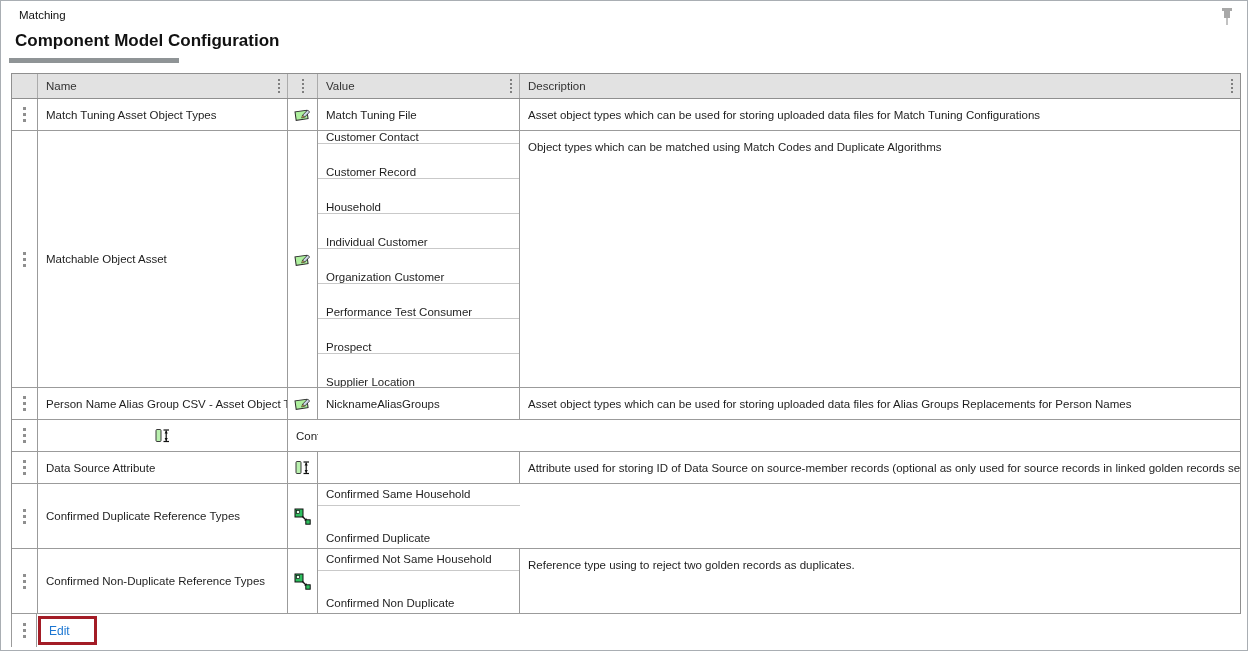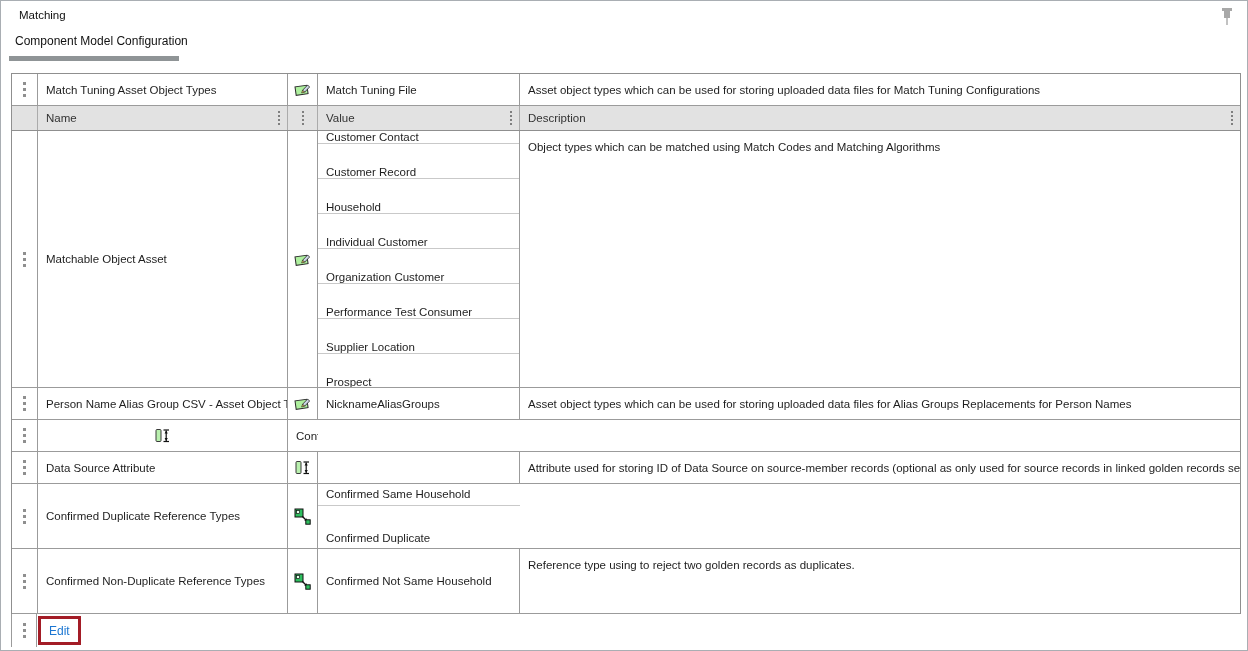--- a/index.html
+++ b/index.html
@@ -10,21 +10,21 @@
     font-family: "Liberation Sans", sans-serif; color: #1e1e1e;
     overflow: hidden;
   }
 
   
   .titlebar { display: flex; justify-content: space-between; align-items: flex-start; padding: 8px 12px 0 18px; height: 30px; }
   .title { font-size: 11.5px; color: #111; }
   .pin-btn { width: 16px; height: 20px; cursor: pointer; margin-top: -2px; }
   .tabbar { padding-left: 8px; }
   .tab { display: inline-block; cursor: pointer; }
-  .tab-label { font-size: 12px; color: #111; padding: 0 6px; display: inline-block; }
+  .tab-label { font-size: 17px; color: #111; padding: 0 6px; display: inline-block; font-weight: bold; }
   .tab-underline { height: 5px; background: #8f9496; margin-top: 7px; width: 170px; }
 
   
   .tablewrap { position: absolute; left: 10px; top: 72px; width: 1230px; }
   .gridrow { display: grid; grid-template-columns: 26px 250px 30px 202px 1fr; }
   .tbl { border: 1px solid #8f8f8f; border-bottom: none; }
 
   .thead { background: #e2e2e2; height: 25px; border-bottom: 1px solid #8f8f8f; }
   .th { display: flex; align-items: center; justify-content: space-between; padding: 0 7px 0 8px; font-size: 11.5px; color: #333; border-right: 1px solid #ababab; height: 100%; }
   .th:last-child { border-right: none; }
@@ -50,21 +50,21 @@
   .valcell-single { display: flex; align-items: center; padding-left: 8px; font-size: 11.5px; white-space: nowrap; }
   .valcell-multi { display: flex; flex-direction: column; gap: 22px; }
   .sub { flex: 1; border-bottom: 1px solid #c9c9c9; display: flex; align-items: center; padding-left: 8px; font-size: 11.5px; white-space: nowrap; }
   .sub:last-child { border-bottom: none; }
   .desccell { padding: 9px 8px 0 8px; font-size: 11.5px; line-height: 14px; white-space: nowrap; }
 
   
   .tfoot { height: 33px; }
   .tfoot .gutter { border-left: 1px solid #9b9b9b; border-right: 1px solid #9b9b9b; }
   .editcell { grid-column: 2 / 6; display: flex; align-items: center; }
-  .edit-box { display: inline-block; border: 3px solid #a31c26; padding: 2px 8px 3px 8px; margin-left: 1px; text-align: center; }
+  .edit-box { display: inline-block; border: 3px solid #a31c26; padding: 2px 24px 3px 8px; margin-left: 1px; text-align: center; }
   .edit-link { color: #1b76d2; font-size: 12px; cursor: pointer; }
 
   svg { display: block; }
 </style>
 </head>
 <body>
 
 <svg width="0" height="0" style="position:absolute">
   <defs>
     <g id="ic-asset">
@@ -109,74 +109,74 @@
   <div class="tabbar">
     <div class="tab">
       <span class="tab-label">Component Model Configuration</span>
       <div class="tab-underline"></div>
     </div>
   </div>
 
   <div class="tablewrap">
     <div class="tbl">
 
-      <div class="gridrow tr r32">
-        <div class="td gutter">
-            <span class="handle"></span>
-          </div>
-        <div class="td namecell">Match Tuning Asset Object Types</div>
-        <div class="td iconcell">
-            <svg width="17" height="17" viewBox="0 0 17 17">
-              <use href="#ic-asset"></use>
-            </svg>
-          </div>
-        <div class="td valcell-single">Match Tuning File</div>
-        <div class="td desccell">Asset object types which can be used for storing uploaded data files for Match Tuning Configurations</div>
-      </div>
-
       <div class="gridrow thead">
         <div class="th gutterhead"></div>
         <div class="th">
           <span>Name</span>
           <span class="kebab"></span>
         </div>
         <div class="th iconhead">
           <span class="kebab"></span>
         </div>
         <div class="th">
           <span>Value</span>
           <span class="kebab"></span>
         </div>
         <div class="th">
           <span>Description</span>
           <span class="kebab"></span>
         </div>
+      </div>
+
+      <div class="gridrow tr r32">
+        <div class="td gutter">
+            <span class="handle"></span>
+          </div>
+        <div class="td namecell">Match Tuning Asset Object Types</div>
+        <div class="td iconcell">
+            <svg width="17" height="17" viewBox="0 0 17 17">
+              <use href="#ic-asset"></use>
+            </svg>
+          </div>
+        <div class="td valcell-single">Match Tuning File</div>
+        <div class="td desccell">Asset object types which can be used for storing uploaded data files for Match Tuning Configurations</div>
       </div>
 
       <div class="gridrow tr r257">
         <div class="td gutter">
             <span class="handle"></span>
           </div>
         <div class="td namecell">Matchable Object Asset</div>
         <div class="td iconcell">
             <svg width="17" height="17" viewBox="0 0 17 17">
               <use href="#ic-asset"></use>
             </svg>
           </div>
         <div class="td valcell-multi">
           <div class="sub">Customer Contact</div>
           <div class="sub">Customer Record</div>
           <div class="sub">Household</div>
           <div class="sub">Individual Customer</div>
           <div class="sub">Organization Customer</div>
           <div class="sub">Performance Test Consumer</div>
+          <div class="sub">Prospect</div>
           <div class="sub">Supplier Location</div>
-          <div class="sub">Prospect</div>
-        </div>
-        <div class="td desccell">Object types which can be matched using Match Codes and Matching Algorithms</div>
+        </div>
+        <div class="td desccell">Object types which can be matched using Match Codes and Duplicate Algorithms</div>
       </div>
 
       <div class="gridrow tr r32">
         <div class="td gutter">
             <span class="handle"></span>
           </div>
         <div class="td namecell">Person Name Alias Group CSV - Asset Object Type</div>
         <div class="td iconcell">
             <svg width="17" height="17" viewBox="0 0 17 17">
               <use href="#ic-asset"></use>
@@ -233,20 +233,21 @@
             <span class="handle"></span>
           </div>
         <div class="td namecell">Confirmed Non-Duplicate Reference Types</div>
         <div class="td iconcell">
             <svg width="17" height="17" viewBox="0 0 17 17">
               <use href="#ic-ref"></use>
             </svg>
           </div>
         <div class="td valcell-multi">
           <div class="sub">Confirmed Not Same Household</div>
+          <div class="sub">Confirmed Non Duplicate</div>
         </div>
         <div class="td desccell">Reference type using to reject two golden records as duplicates.</div>
       </div>
 
     </div>
 
     <div class="gridrow tfoot">
       <div class="gutter">
           <span class="handle"></span>
         </div>

